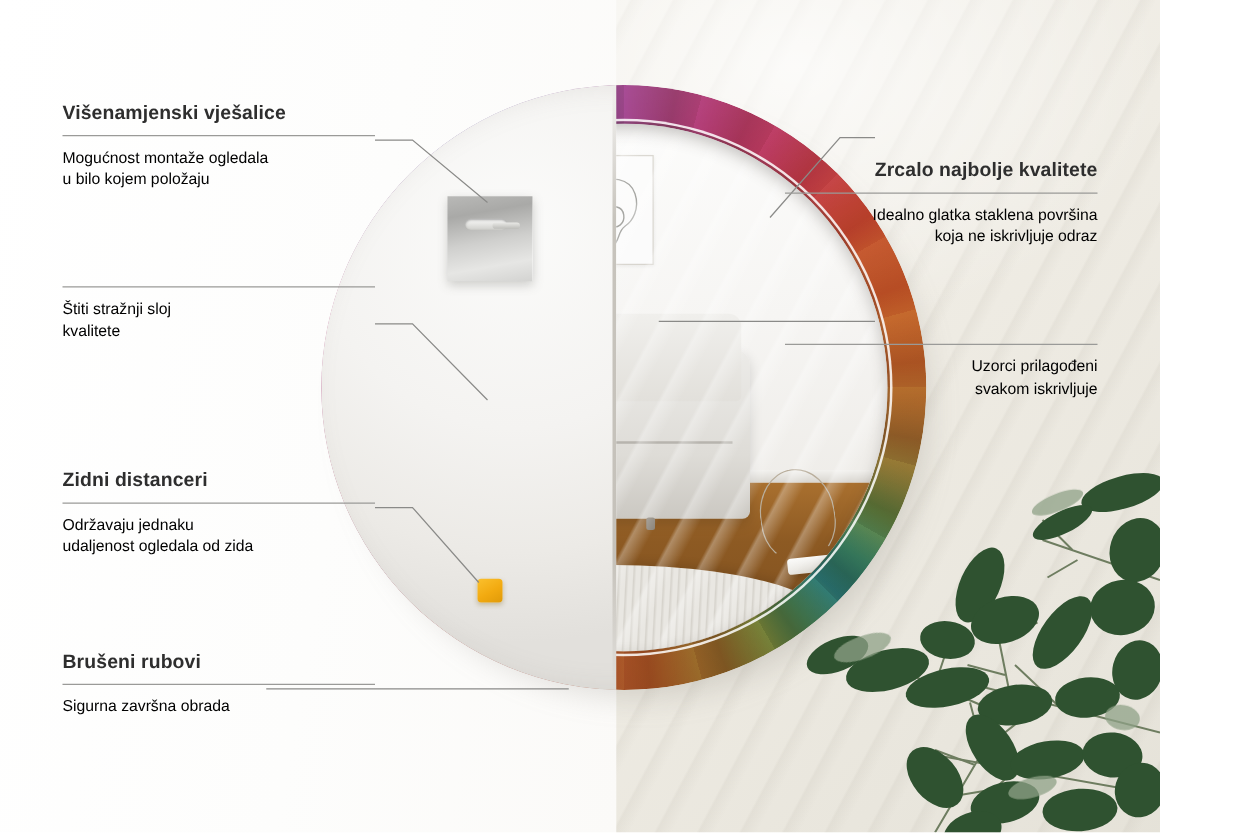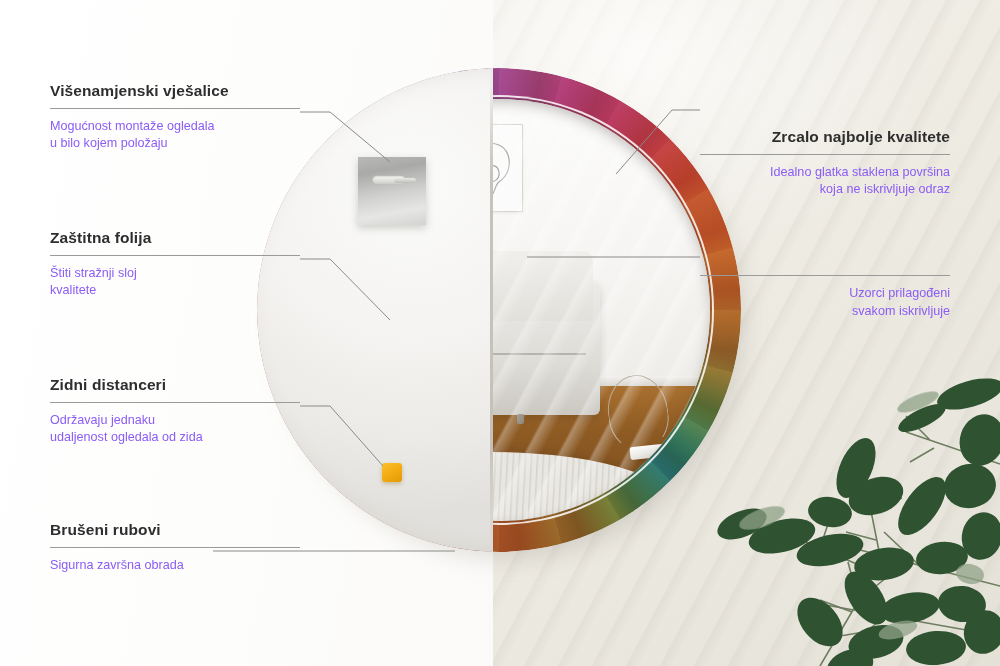--- a/index.html
+++ b/index.html
@@ -1,21 +1,21 @@
 <!DOCTYPE html>
 <html><head>
 <meta charset="utf-8">
 <style>
   html,body{margin:0;padding:0;}
   body{
     width:1000px;height:666px;overflow:hidden;
     font-family:"Liberation Sans", sans-serif;
     background:#ffffff;
   }
-  .stage{position:relative;width:1000px;height:666px;overflow:hidden;}
+  .stage{position:relative;width:928px;height:666px;overflow:hidden;}
 
   
   .bg-left{
     position:absolute;left:0;top:0;width:493px;height:666px;
     background:linear-gradient(100deg,#ffffff 0%,#fdfdfc 55%,#fbfaf8 100%);
   }
   .bg-right{
     position:absolute;left:493px;top:0;width:507px;height:666px;
     background:
       repeating-linear-gradient(118deg,
@@ -194,21 +194,21 @@
   }
 
   
   .callout{position:absolute;}
   .callout .title{
     font-size:15.5px;font-weight:bold;color:#2e2e2e;letter-spacing:.1px;
     margin:0 0 7px 0;line-height:1.2;
   }
   .callout .rule{height:1px;background:#9a9a98;width:100%;}
   .callout .desc{
-    font-size:12.6px;color:#8b5cf6;line-height:1.42;margin-top:9px;white-space:pre-line;
+    font-size:12.6px;color:#000000;line-height:1.42;margin-top:9px;white-space:pre-line;
   }
   .callout.left{left:50px;width:250px;text-align:left;}
   .callout.right{width:250px;text-align:right;margin-top:48px;}
 
   .c1{top:82px;}
   .c2{top:229px;}
   .c3{top:376px;}
   .c4{top:521px;width:352px;}
   .r1{right:50px;top:80px;}
   .r2{right:50px;top:227px;}
@@ -334,21 +334,20 @@
   </svg>
 
   <div class="callout left c1">
     <p class="title">Višenamjenski vješalice</p>
     <div class="rule"></div>
     <p class="desc">Mogućnost montaže ogledala
 u bilo kojem položaju</p>
   </div>
 
   <div class="callout left c2">
-    <p class="title">Zaštitna folija</p>
     <div class="rule"></div>
     <p class="desc">Štiti stražnji sloj
 kvalitete</p>
   </div>
 
   <div class="callout left c4">
     <p class="title">Brušeni rubovi</p>
     <div class="rule"></div>
     <p class="desc">Sigurna završna obrada</p>
   </div>

